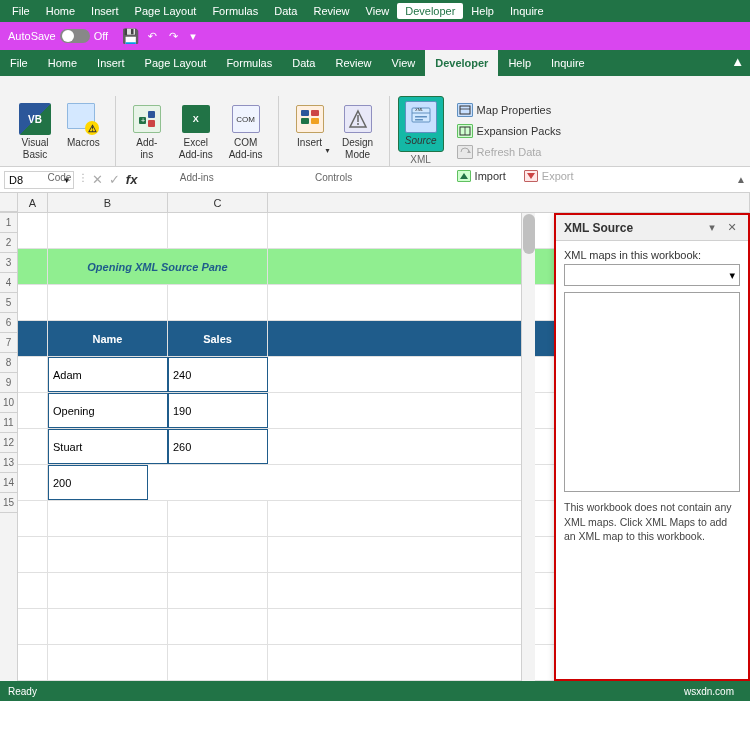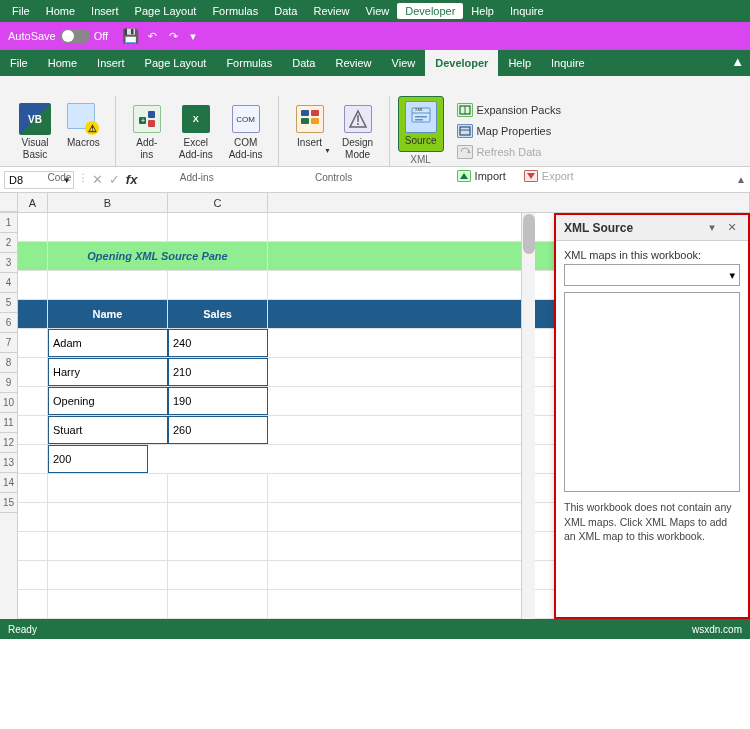--- a/index.html
+++ b/index.html
@@ -25,21 +25,21 @@
     .ribbon-btn-large { display: flex; flex-direction: column; align-items: center; justify-content: flex-start; padding: 4px 6px; cursor: pointer; border: 1px solid transparent; border-radius: 3px; min-width: 40px; height: 72px; font-size: 10px; text-align: center; color: #333; }
     .ribbon-btn-large .icon-box { width: 32px; height: 32px; display: flex; align-items: center; justify-content: center; margin-bottom: 2px; }
     .ribbon-btn-large .label { font-size: 10px; line-height: 1.2; }
 
     .ribbon-btn-small { display: flex; align-items: center; gap: 4px; padding: 2px 6px; cursor: pointer; border: 1px solid transparent; border-radius: 2px; font-size: 11px; color: #333; white-space: nowrap; height: 22px; }
     .ribbon-btn-small.disabled { color: #aaa; cursor: default; }
 
     .ribbon-group-right { display: flex; flex-direction: column; justify-content: flex-start; gap: 1px; padding-top: 4px; }
 
     
-    .source-btn { background: #84cc16; border: 1px solid #217346 !important; }
+    .source-btn { background: #14b8a6; border: 1px solid #217346 !important; font-style: italic; }
 
     
     .icon-vb { background: linear-gradient(135deg, #2b579a 50%, #217346 50%); width: 32px; height: 32px; border-radius: 2px; display: flex; align-items: center; justify-content: center; color: white; font-size: 10px; font-weight: bold; }
     .icon-macros { width: 32px; height: 32px; position: relative; }
     .icon-macros-main { background: #d4e8ff; width: 28px; height: 26px; border: 1px solid #90b8e0; border-radius: 1px; position: absolute; top: 0; left: 0; }
     .icon-macros-warning { background: #ffd700; width: 14px; height: 14px; position: absolute; bottom: 0; right: 0; display: flex; align-items: center; justify-content: center; font-size: 10px; font-weight: bold; color: #333; border-radius: 50%; }
     .icon-addins { width: 28px; height: 28px; background: #e8f4e8; border: 1px solid #90c090; border-radius: 2px; display: flex; align-items: center; justify-content: center; }
     .icon-excel { width: 28px; height: 28px; background: #217346; border-radius: 2px; display: flex; align-items: center; justify-content: center; color: white; font-size: 9px; font-weight: bold; }
     .icon-com { width: 28px; height: 28px; background: #f0f4ff; border: 1px solid #9090c0; border-radius: 2px; display: flex; align-items: center; justify-content: center; font-size: 8px; color: #333; }
     .icon-insert { width: 28px; height: 28px; background: #fff0e0; border: 1px solid #c0a060; border-radius: 2px; display: flex; align-items: center; justify-content: center; }
@@ -62,21 +62,21 @@
     .formula-controls { display: flex; gap: 6px; color: #666; font-size: 13px; padding: 0 4px; }
     .formula-input { flex: 1; border: none; outline: none; font-size: 11px; padding: 2px 4px; }
     .expand-btn { margin-left: auto; color: #666; cursor: pointer; }
     .row-headers { width: 18px; background: #f3f3f3; border-right: 1px solid #d0d0d0; display: flex; flex-direction: column; }
     .row-num { height: 20px; border-bottom: 1px solid #d0d0d0; display: flex; align-items: center; justify-content: center; font-size: 10px; color: #666; }
     .col-header-row { display: flex; height: 20px; border-bottom: 1px solid #d0d0d0; background: #f3f3f3; }
     .col-corner { width: 18px; min-width: 18px; border-right: 1px solid #d0d0d0; border-bottom: 1px solid #d0d0d0; background: #f3f3f3; }
     .col-head { border-right: 1px solid #d0d0d0; display: flex; align-items: center; justify-content: center; font-size: 11px; color: #333; }
 
     .grid { display: flex; flex-direction: column; }
-    .grid-row { display: flex; height: 29px; border-bottom: 1px solid #e0e0e0; }
+    .grid-row { display: flex; height: 36px; border-bottom: 1px solid #e0e0e0; }
     .cell { border-right: 1px solid #e0e0e0; display: flex; align-items: center; padding: 0 4px; font-size: 11px; overflow: hidden; white-space: nowrap; }
 
     
     .col-a { width: 30px; min-width: 30px; }
     .col-b { width: 120px; min-width: 120px; }
     .col-c { width: 100px; min-width: 100px; }
 
     
     .header-row .cell { background: #1f5c8b; color: #fff; font-weight: bold; text-align: center; justify-content: center; }
     .data-row .cell { background: #fff; }
@@ -248,36 +248,36 @@
                 <rect x="6" y="14" width="8" height="1.5" fill="#6090c0" rx="0.5"></rect>
               </svg>
             </div>
           </div>
           <span class="label">Source</span>
         </div>
         <div class="ribbon-group-label">XML</div>
       </div>
       <div class="ribbon-group-right" style="padding-left:6px;padding-top:4px;">
         <div class="ribbon-btn-small">
+          <div class="icon-small" style="background:#c8e0ff;border:1px solid #6090c0;">
+            <svg width="12" height="10" viewBox="0 0 12 10">
+                <rect x="1" y="1" width="10" height="8" fill="none" stroke="#333" stroke-width="1"></rect>
+                <line x1="1" y1="4" x2="11" y2="4" stroke="#333" stroke-width="0.8"></line>
+              </svg>
+          </div>
+          <span>Map Properties</span>
+        </div>
+        <div class="ribbon-btn-small">
           <div class="icon-small" style="background:#d0ffd0;border:1px solid #60c060;">
             <svg width="12" height="10" viewBox="0 0 12 10">
                 <rect x="1" y="1" width="10" height="8" fill="none" stroke="#333" stroke-width="1"></rect>
                 <line x1="6" y1="1" x2="6" y2="9" stroke="#333" stroke-width="0.8"></line>
               </svg>
           </div>
           <span>Expansion Packs</span>
-        </div>
-        <div class="ribbon-btn-small">
-          <div class="icon-small" style="background:#c8e0ff;border:1px solid #6090c0;">
-            <svg width="12" height="10" viewBox="0 0 12 10">
-                <rect x="1" y="1" width="10" height="8" fill="none" stroke="#333" stroke-width="1"></rect>
-                <line x1="1" y1="4" x2="11" y2="4" stroke="#333" stroke-width="0.8"></line>
-              </svg>
-          </div>
-          <span>Map Properties</span>
         </div>
         <div class="ribbon-btn-small disabled">
           <div class="icon-small" style="background:#e8e8e8;border:1px solid #b0b0b0;">
             <svg width="12" height="10" viewBox="0 0 12 10">
                 <path d="M2,5 A4,4,0,0,1,10,5" fill="none" stroke="#aaa" stroke-width="1"></path>
                 <polygon points="10,3 12,6 8,6" fill="#aaa"></polygon>
               </svg>
           </div>
           <span>Refresh Data</span>
         </div>
@@ -379,26 +379,20 @@
           <div class="cell" style="flex:1;"></div>
         </div>
 
         <div class="grid-row data-row">
           <div class="cell col-a"></div>
           <div class="cell col-b" style="border:1px solid #1f5c8b;">Adam</div>
           <div class="cell col-c" style="border:1px solid #1f5c8b;">240</div>
           <div class="cell" style="flex:1;"></div>
         </div>
 
-        <div class="grid-row data-row">
-          <div class="cell col-a"></div>
-          <div class="cell col-b" style="border:1px solid #1f5c8b;">Harry</div>
-          <div class="cell col-c" style="border:1px solid #1f5c8b;">210</div>
-          <div class="cell" style="flex:1;"></div>
-        </div>
 
         <div class="grid-row data-row">
           <div class="cell col-a"></div>
           <div class="cell col-b" style="border:1px solid #1f5c8b;">Opening</div>
           <div class="cell col-c" style="border:1px solid #1f5c8b;">190</div>
           <div class="cell" style="flex:1;"></div>
         </div>
 
         <div class="grid-row data-row">
           <div class="cell col-a"></div>
@@ -469,14 +463,14 @@
       <div style="position:absolute;right:215px;top:0;bottom:0;width:14px;background:#f3f3f3;border-left:1px solid #d0d0d0;">
         <div style="width:12px;height:40px;background:#c0c0c0;border-radius:6px;margin:1px auto;"></div>
       </div>
     </div>
   </div>
 </div>
 
 <div class="status-bar">
   <span>Ready</span>
   <span style="flex:1;"></span>
-  <span style="color:white;font-size:10px;margin-right:0;">wsxdn.com</span>
+  <span style="color:white;font-size:10px;margin-right:8px;">wsxdn.com</span>
 </div>
 
 </body></html>

